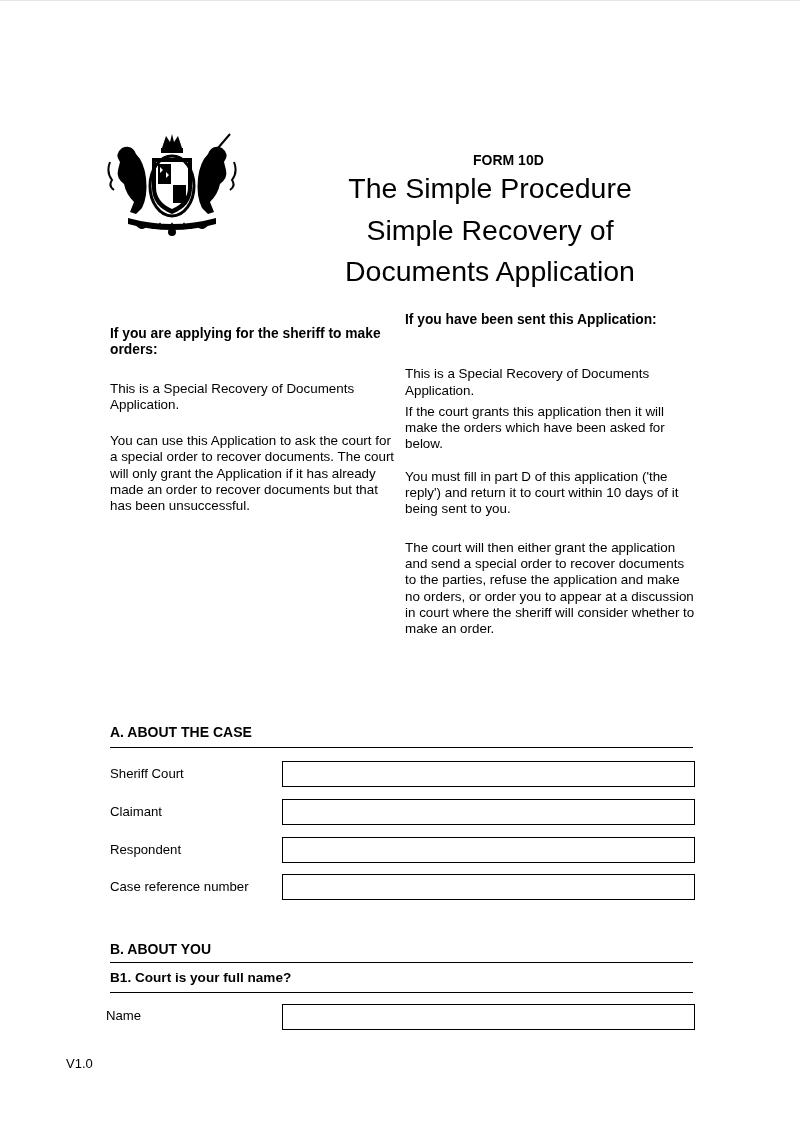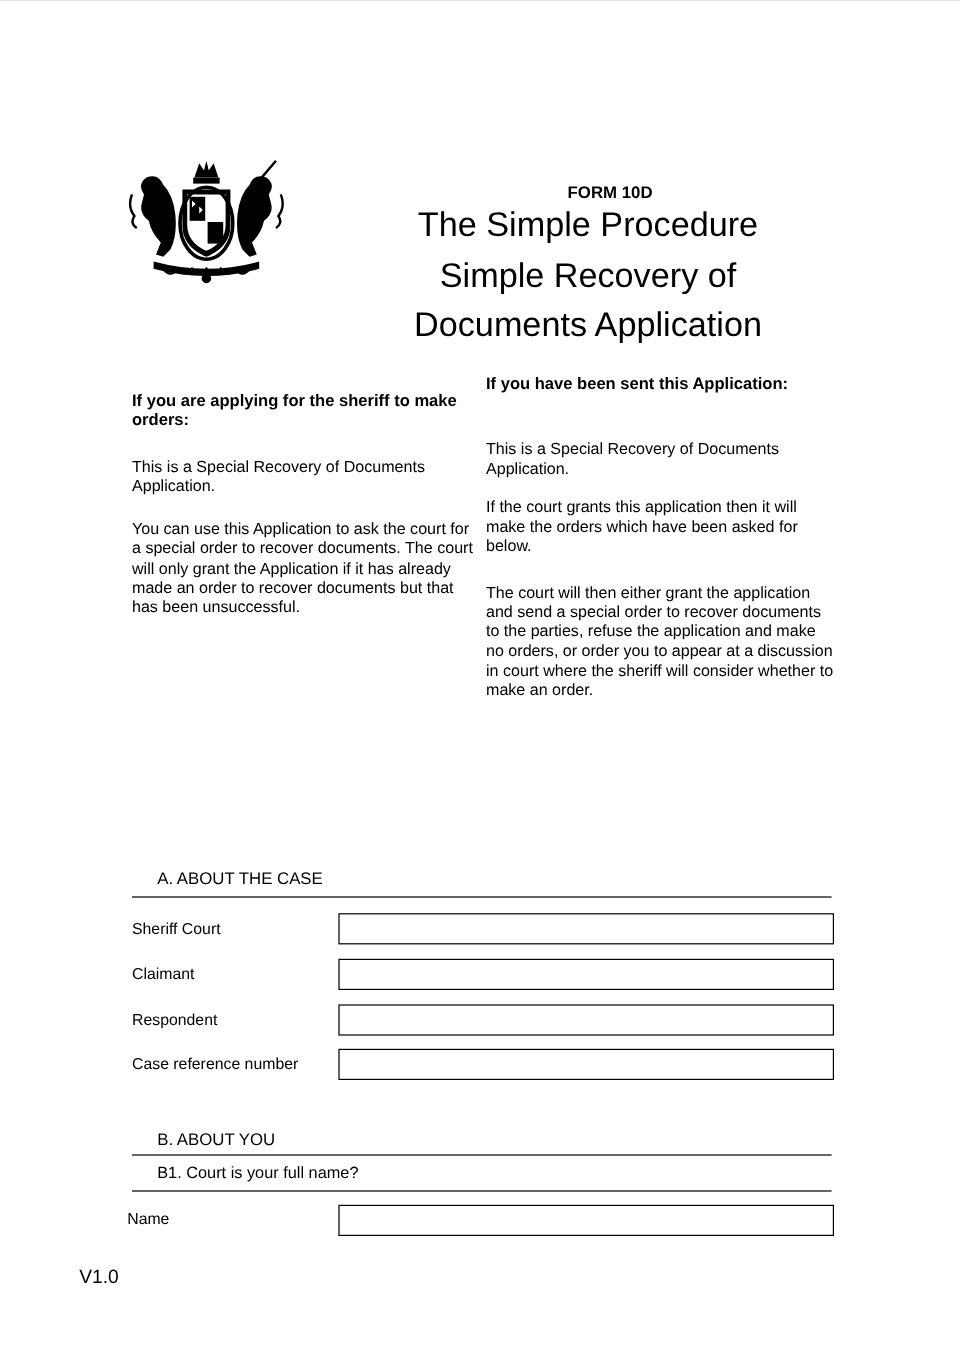--- a/index.html
+++ b/index.html
@@ -8,26 +8,26 @@
     .topline { position: absolute; left: 0; top: 0; width: 800px; height: 1px; background: #e6e6e6; }
     .crest { position: absolute; left: 106px; top: 132px; width: 132px; height: 108px; }
     .form-no { position: absolute; left: 445px; top: 152px; font-size: 14px; font-weight: bold; margin-left: 28px; }
     .title { position: absolute; left: 300px; top: 168px; width: 380px; text-align: center;
              font-size: 28.5px; font-weight: normal; line-height: 41.5px; }
     .col { position: absolute; font-size: 13.4px; line-height: 16.3px; }
     .col p { margin: 0; }
     .col .hd { font-weight: bold; font-size: 13.8px; }
     .left { left: 110px; top: 326px; width: 285px; }
     .right { left: 405px; top: 312px; width: 292px; }
-    .sec-hd { position: absolute; left: 110px; font-size: 14px; font-weight: normal; margin-left: 21px; }
+    .sec-hd { position: absolute; left: 110px; font-size: 14px; font-weight: bold; }
     .rule { position: absolute; left: 110px; width: 583px; height: 1px; background: #000; }
     .lbl { position: absolute; width: 158px; text-align: left; font-size: 13.2px; }
     .box { position: absolute; left: 282px; width: 413px; height: 26px; border: 1px solid #000;
            box-sizing: border-box; background: #fff; }
-    .ver { position: absolute; left: 66px; top: 1056px; font-size: 16px; }
+    .ver { position: absolute; left: 66px; top: 1056px; font-size: 13px; }
   </style>
 </head>
 <body>
 
 <div class="topline"></div>
 
 <div class="crest">
   <svg width="132" height="108" viewBox="0 0 132 108">
 
     <path d="M56 16 L60 4 L64 10 L66 2 L68 10 L72 4 L76 16 Z" fill="#000"></path>
@@ -63,21 +63,22 @@
 
 <div class="col left">
   <p class="hd">If you are applying for the sheriff to make orders:</p>
   <p style="margin-top:22px">This is a Special Recovery of Documents Application.</p>
   <p style="margin-top:20px">You can use this Application to ask the court for a special order to recover documents. The court will only grant the Application if it has already made an order to recover documents but that has been unsuccessful.</p>
 </div>
 
 <div class="col right">
   <p class="hd">If you have been sent this Application:</p>
   <p style="margin-top:38px">This is a Special Recovery of Documents Application.</p>
-  <p style="margin-top:16px">If the court grants this application then it will make the orders which have been asked for below.</p>
+  <p style="margin-top:5px">If the court grants this application then it will make the orders which have been asked for below.</p>
+  <p style="margin-top:16px">You must fill in part D of this application ('the reply') and return it to court within 10 days of it being sent to you.</p>
   <p style="margin-top:22px">The court will then either grant the application and send a special order to recover documents to the parties, refuse the application and make no orders, or order you to appear at a discussion in court where the sheriff will consider whether to make an order.</p>
 </div>
 
 <div class="sec-hd" style="top:724px">A. ABOUT THE CASE</div>
 <div class="rule" style="top:747px"></div>
 
 <div class="lbl" style="left:110px; top:766px">Sheriff Court</div>
 <div class="box" style="top:761px"></div>
 
 <div class="lbl" style="left:110px; top:804px">Claimant</div>

